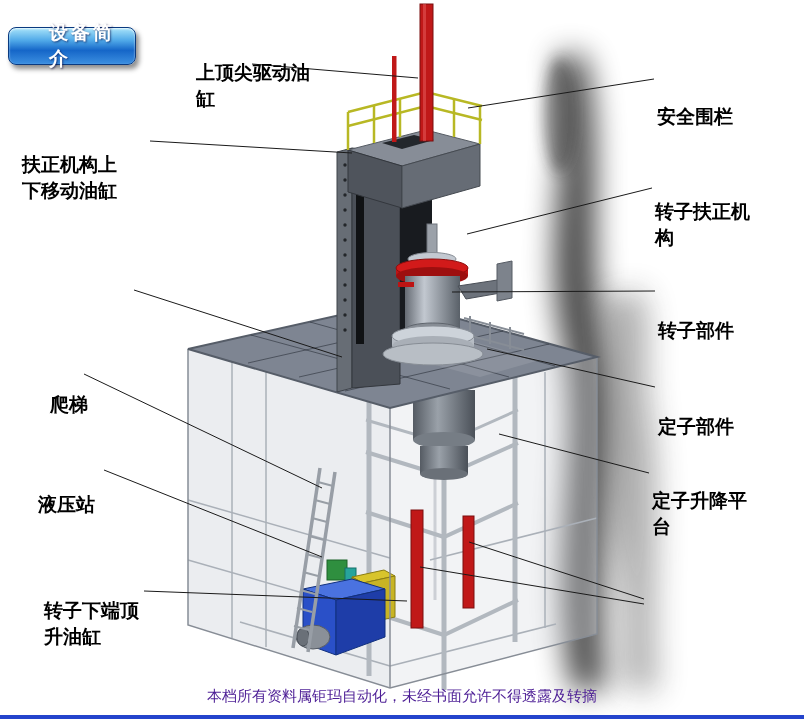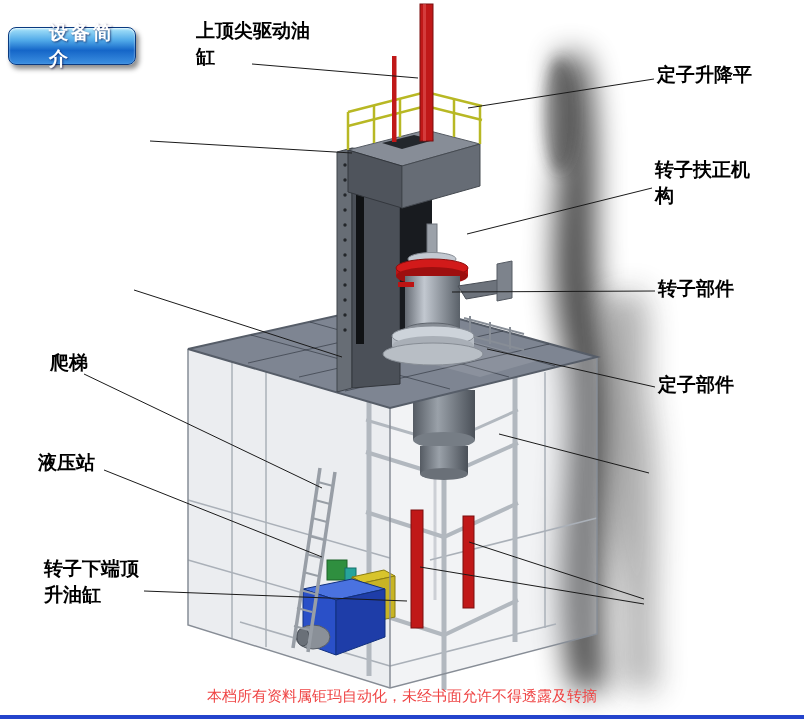--- a/index.html
+++ b/index.html
@@ -9,34 +9,35 @@
     position: relative; width: 804px; height: 719px;
     background: #ffffff; overflow: hidden;
   }
   #machine { position: absolute; left: 0; top: 0; z-index: 1; }
   #leaders { position: absolute; left: 0; top: 0; z-index: 2; }
   .label {
     position: absolute; z-index: 3;
     font-size: 19px; font-weight: bold; color: #000;
     white-space: pre-line; line-height: 1.35;
     font-family: "Liberation Sans", sans-serif;
+    margin-top: 42px;
   }
   #badge {
     position: absolute; left: 8px; top: 27px; width: 128px; height: 38px; z-index: 4;
     display: flex; align-items: center; justify-content: center;
     background: linear-gradient(180deg, #a8e4fa 0%, #4fa8e8 35%, #1566c8 62%, #3c8fe0 100%);
     border: 1px solid #0a3a80; border-radius: 8px;
     box-shadow: 3px 4px 5px rgba(0,0,0,0.45), inset 0 1px 2px rgba(255,255,255,0.8);
     color: #fff; font-size: 19px; font-weight: bold; letter-spacing: 3px;
     text-shadow: 1px 1px 2px rgba(0,0,60,0.6);
     padding-left: 40px;
   }
   #footer {
     position: absolute; left: 0; top: 687px; width: 100%; z-index: 3;
-    text-align: center; font-size: 15px; color: #ef4444;
+    text-align: center; font-size: 15px; color: #4c1d95;
   }
   #bottom-bar {
     position: absolute; left: 0; bottom: 0; width: 100%; height: 4px;
     background: #2444cc; z-index: 3;
   }
 </style>
 </head>
 <body>
 
 <div id="canvas">
@@ -239,26 +240,30 @@
       <line x1="144" y1="591" x2="407" y2="601"></line>
       <line x1="644" y1="599" x2="469" y2="542"></line>
       <line x1="644" y1="604" x2="420" y2="567"></line>
     </g>
   </svg>
 
   <div id="badge">设备简介</div>
 
   <div class="label" style="left:196px; top:18px">上顶尖驱动油
 缸</div>
-  <div class="label" style="left:657px; top:62px">定子升降平</div>
+  <div class="label" style="left:657px; top:62px">安全围栏</div>
+  <div class="label" style="left:22px;  top:110px">扶正机构上
+下移动油缸</div>
   <div class="label" style="left:655px; top:157px">转子扶正机
 构</div>
   <div class="label" style="left:658px; top:276px">转子部件</div>
   <div class="label" style="left:50px;  top:350px">爬梯</div>
   <div class="label" style="left:658px; top:372px">定子部件</div>
   <div class="label" style="left:38px;  top:450px">液压站</div>
+  <div class="label" style="left:652px; top:446px">定子升降平
+台</div>
   <div class="label" style="left:44px;  top:556px">转子下端顶
 升油缸</div>
 
   <div id="footer">本档所有资料属钜玛自动化，未经书面允许不得透露及转摘</div>
   <div id="bottom-bar"></div>
 
 </div>
 
 </body></html>

